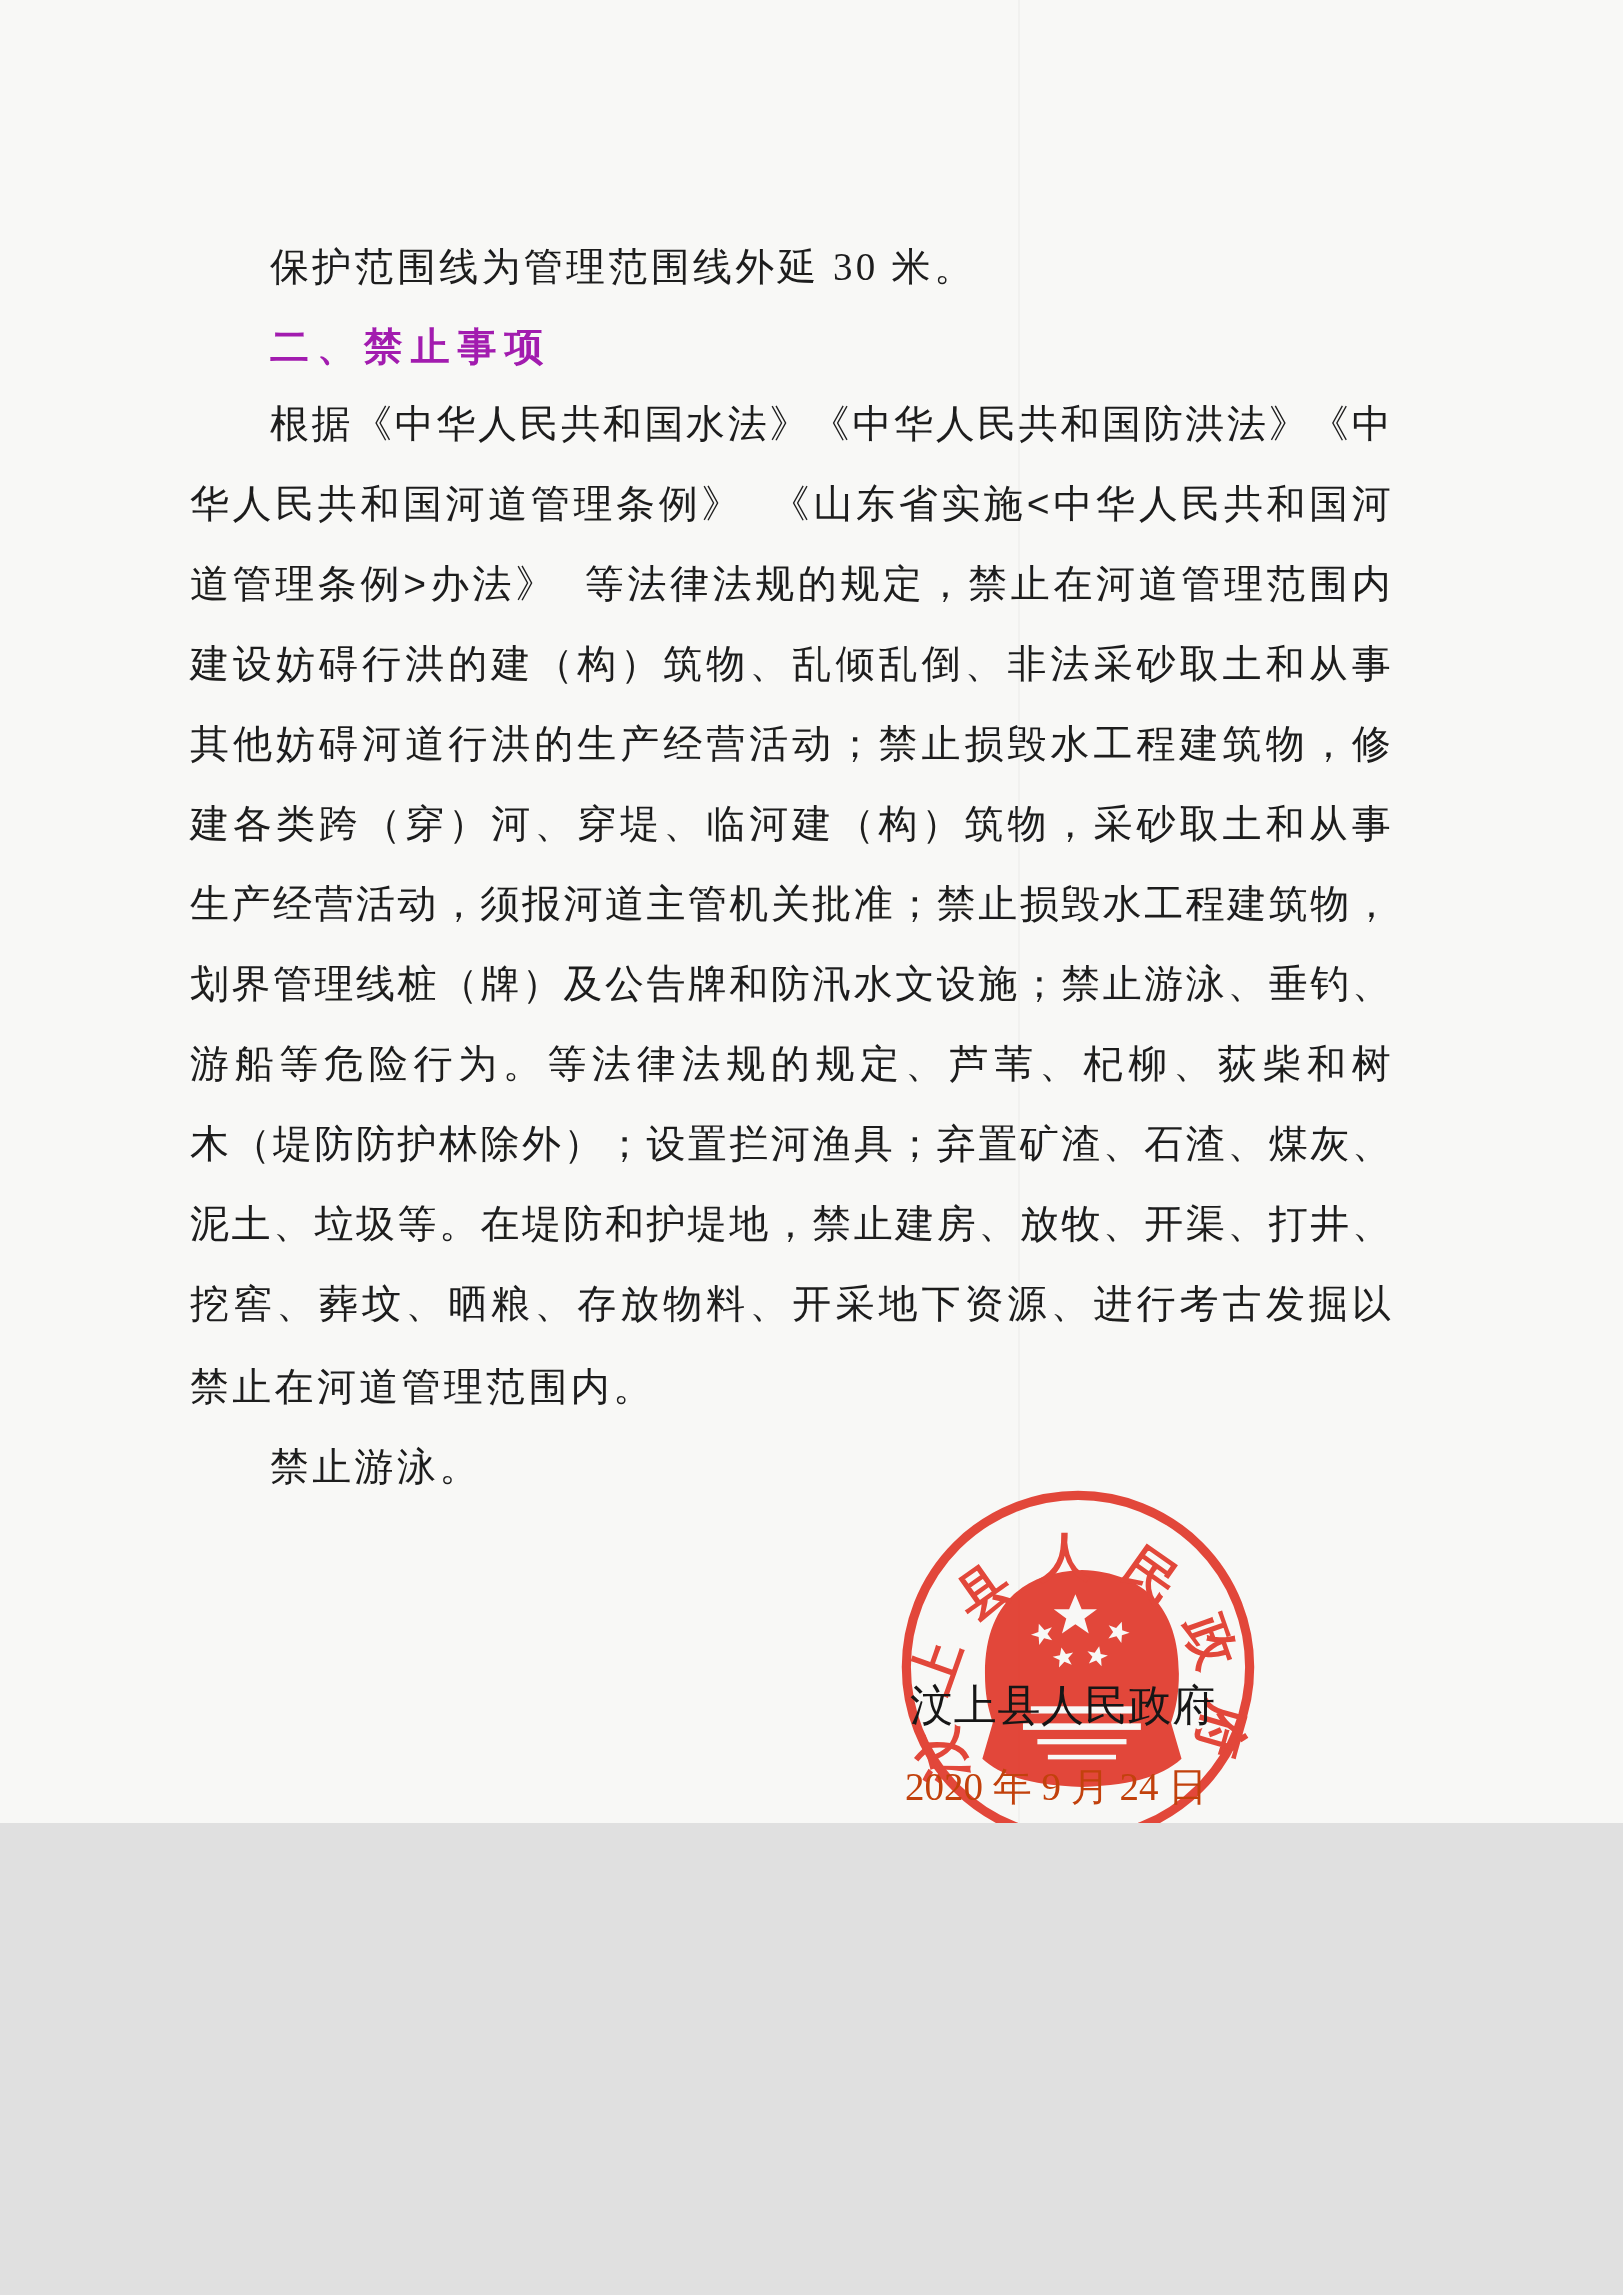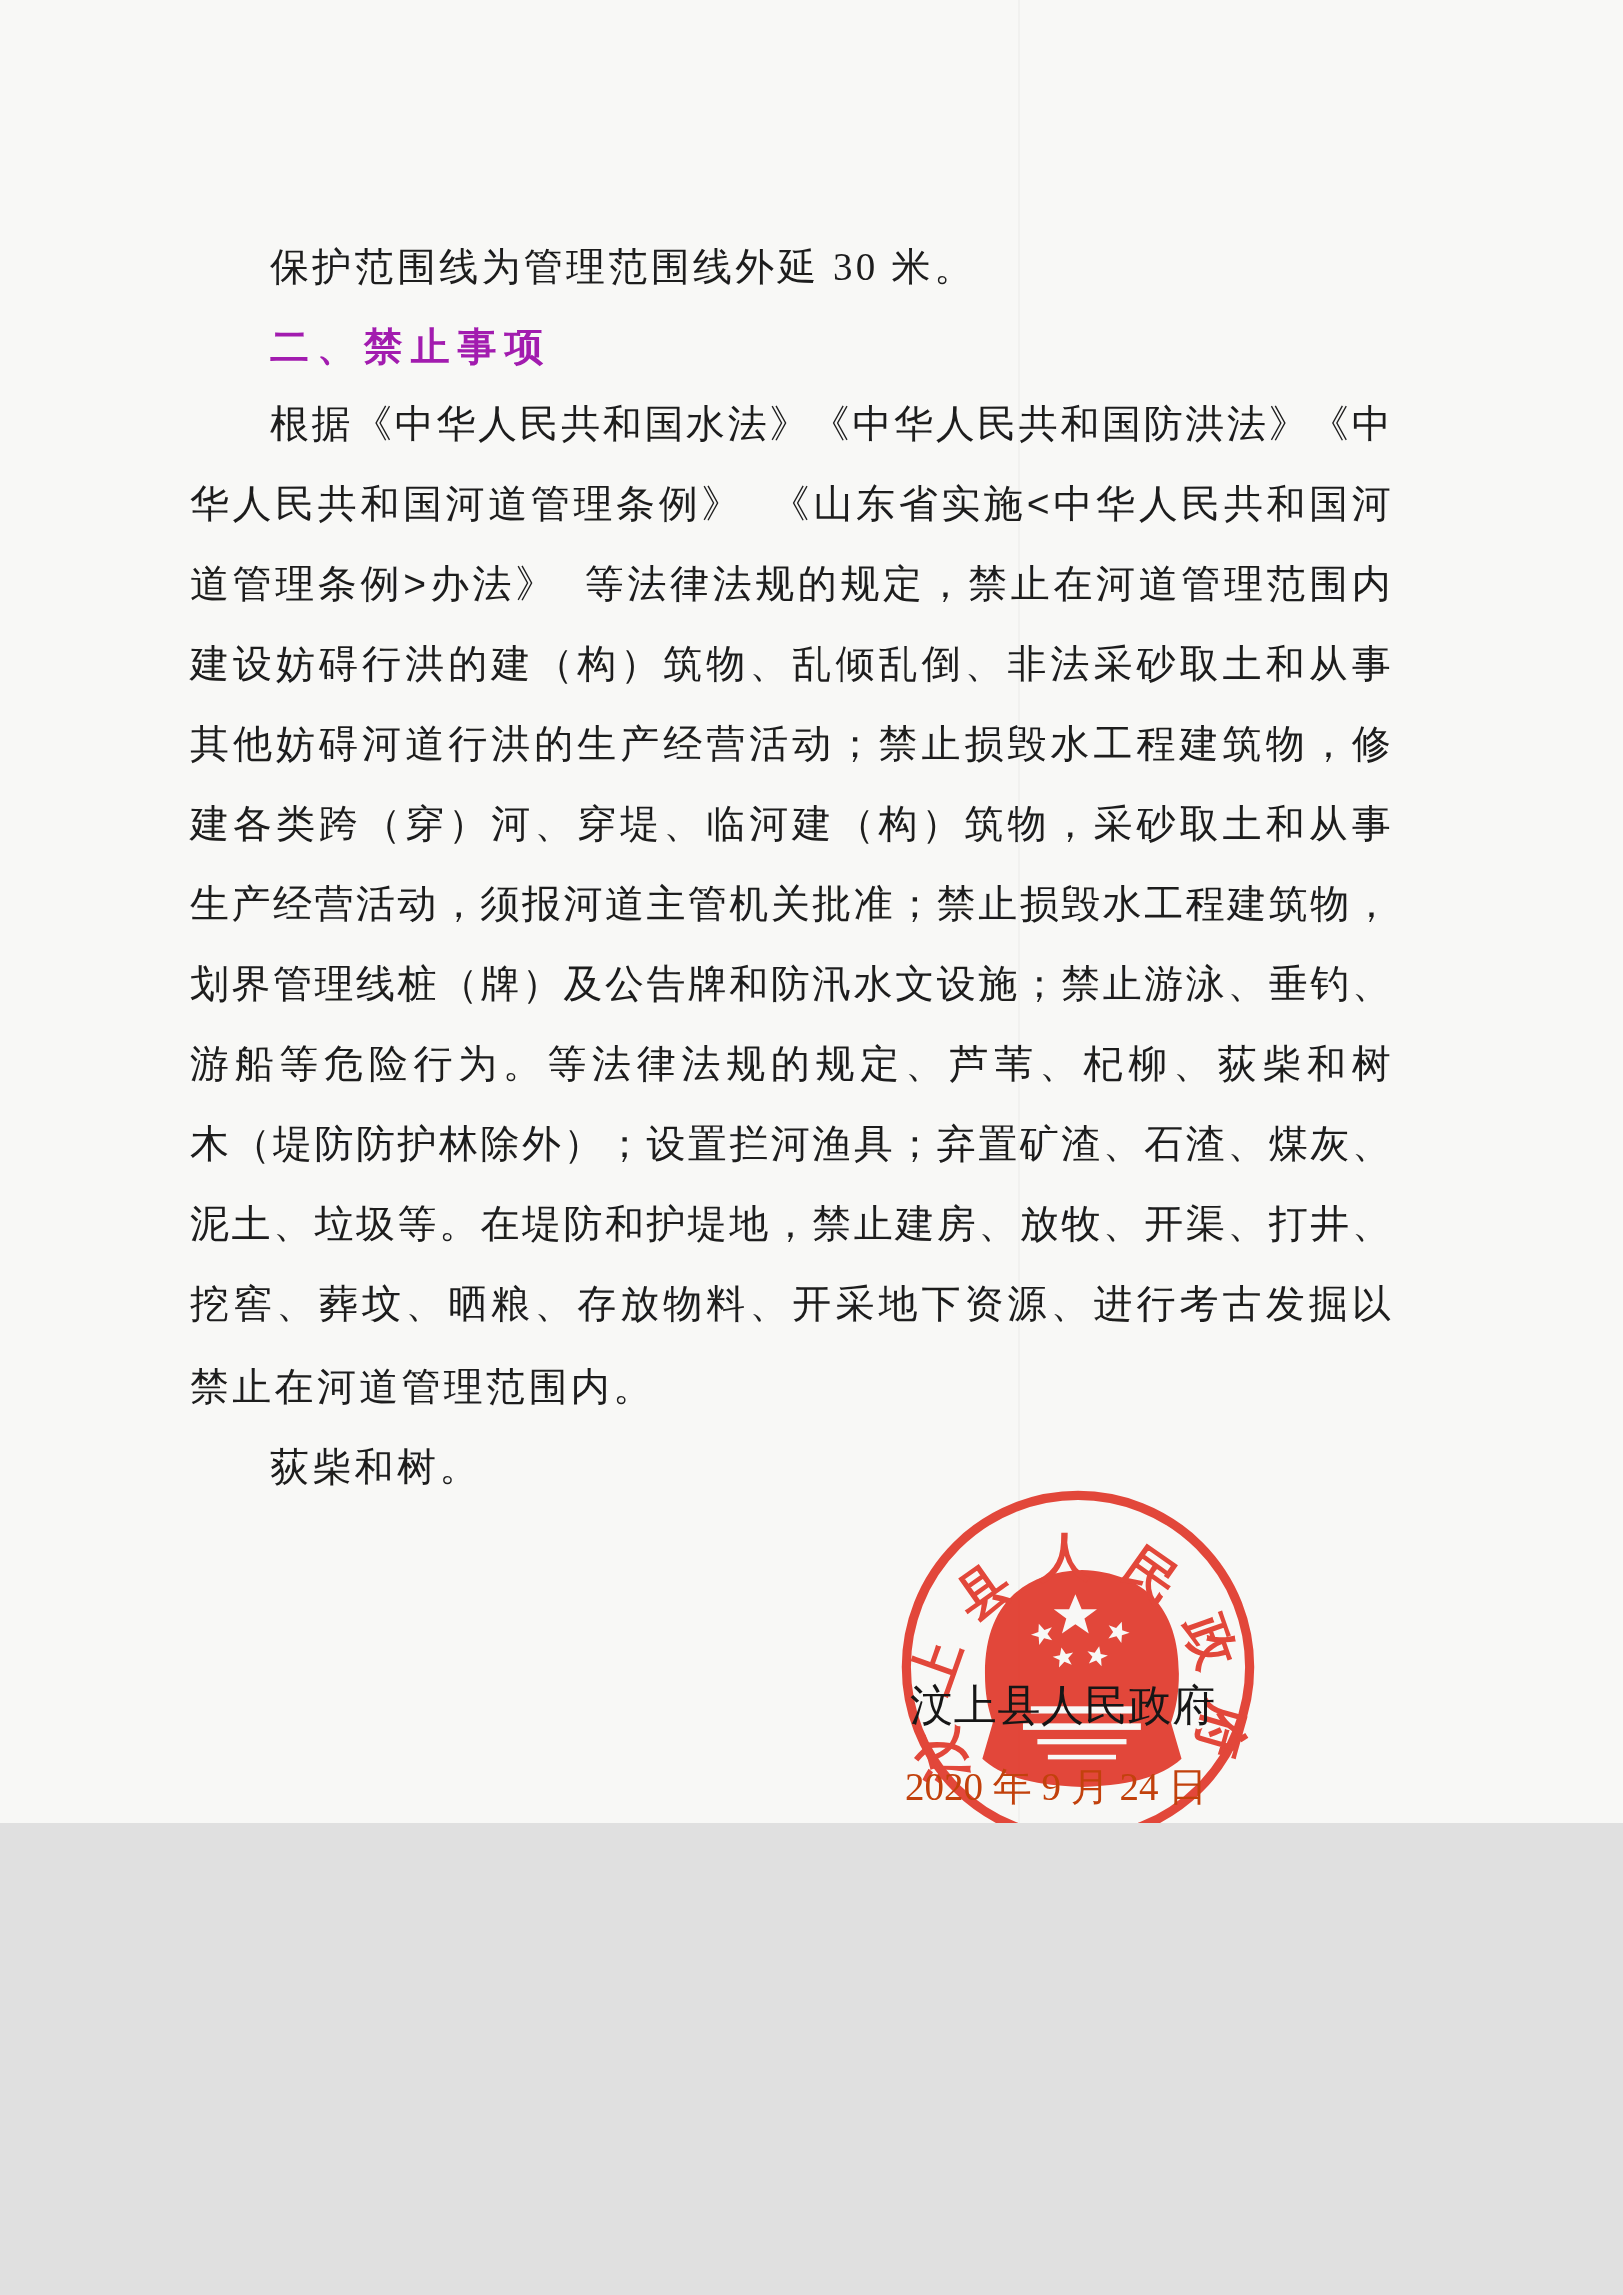--- a/index.html
+++ b/index.html
@@ -70,21 +70,21 @@
     <div class="line j">建设妨碍行洪的建（构）筑物、乱倾乱倒、非法采砂取土和从事</div>
     <div class="line j">其他妨碍河道行洪的生产经营活动；禁止损毁水工程建筑物，修</div>
     <div class="line j">建各类跨（穿）河、穿堤、临河建（构）筑物，采砂取土和从事</div>
     <div class="line j">生产经营活动，须报河道主管机关批准；禁止损毁水工程建筑物，</div>
     <div class="line j">划界管理线桩（牌）及公告牌和防汛水文设施；禁止游泳、垂钓、</div>
     <div class="line j">游船等危险行为。等法律法规的规定、芦苇、杞柳、荻柴和树</div>
     <div class="line j">木（堤防防护林除外）；设置拦河渔具；弃置矿渣、石渣、煤灰、</div>
     <div class="line j">泥土、垃圾等。在堤防和护堤地，禁止建房、放牧、开渠、打井、</div>
     <div class="line j">挖窖、葬坟、晒粮、存放物料、开采地下资源、进行考古发掘以</div>
     <div class="line">禁止在河道管理范围内。</div>
-    <div class="line indent">荻柴和树。</div>
+    <div class="line indent">禁止游泳。</div>
   </div>
 
   <div class="seal-wrap">
     <svg width="380" height="380" viewBox="0 0 580 580">
       <defs>
         <path id="ringArc" d="M 115 430 A 195 195 0 1 1 465 430" fill="none"></path>
         <path id="star5" d="M0,-10 L2.9,-3.1 10,-3.1 4.2,1.2 6.2,8.1 0,3.9 -6.2,8.1 -4.2,1.2 -10,-3.1 -2.9,-3.1 Z"></path>
       </defs>
 
       <circle cx="290" cy="290" r="262" fill="none" stroke="#e13a2c" stroke-width="14"></circle>

